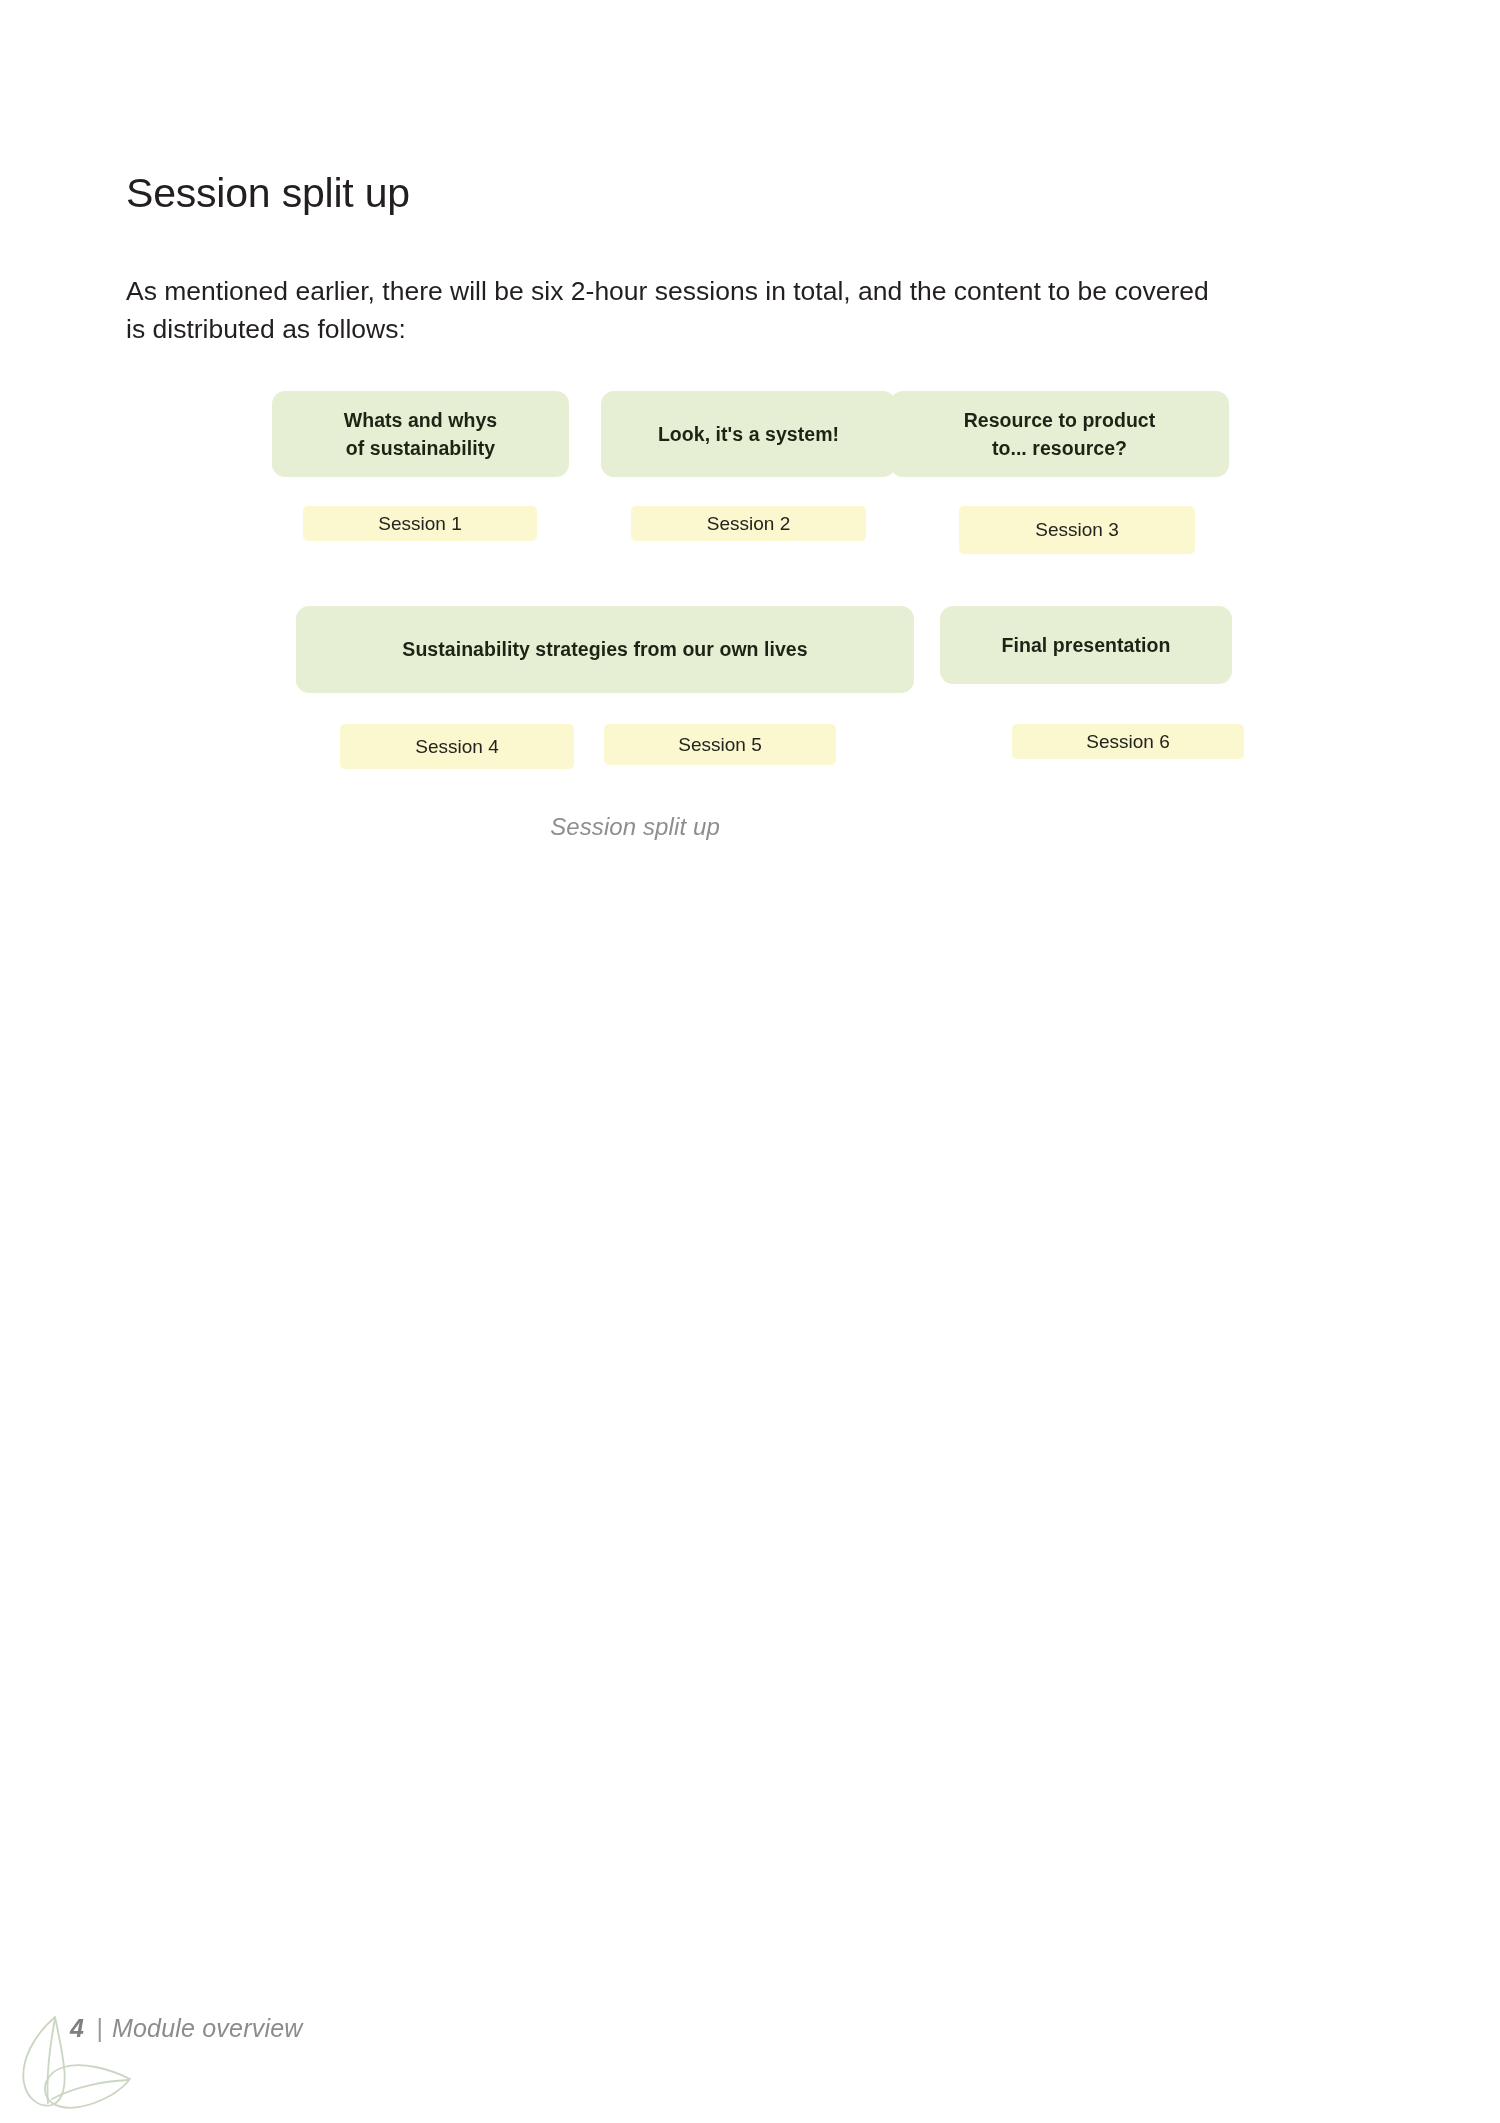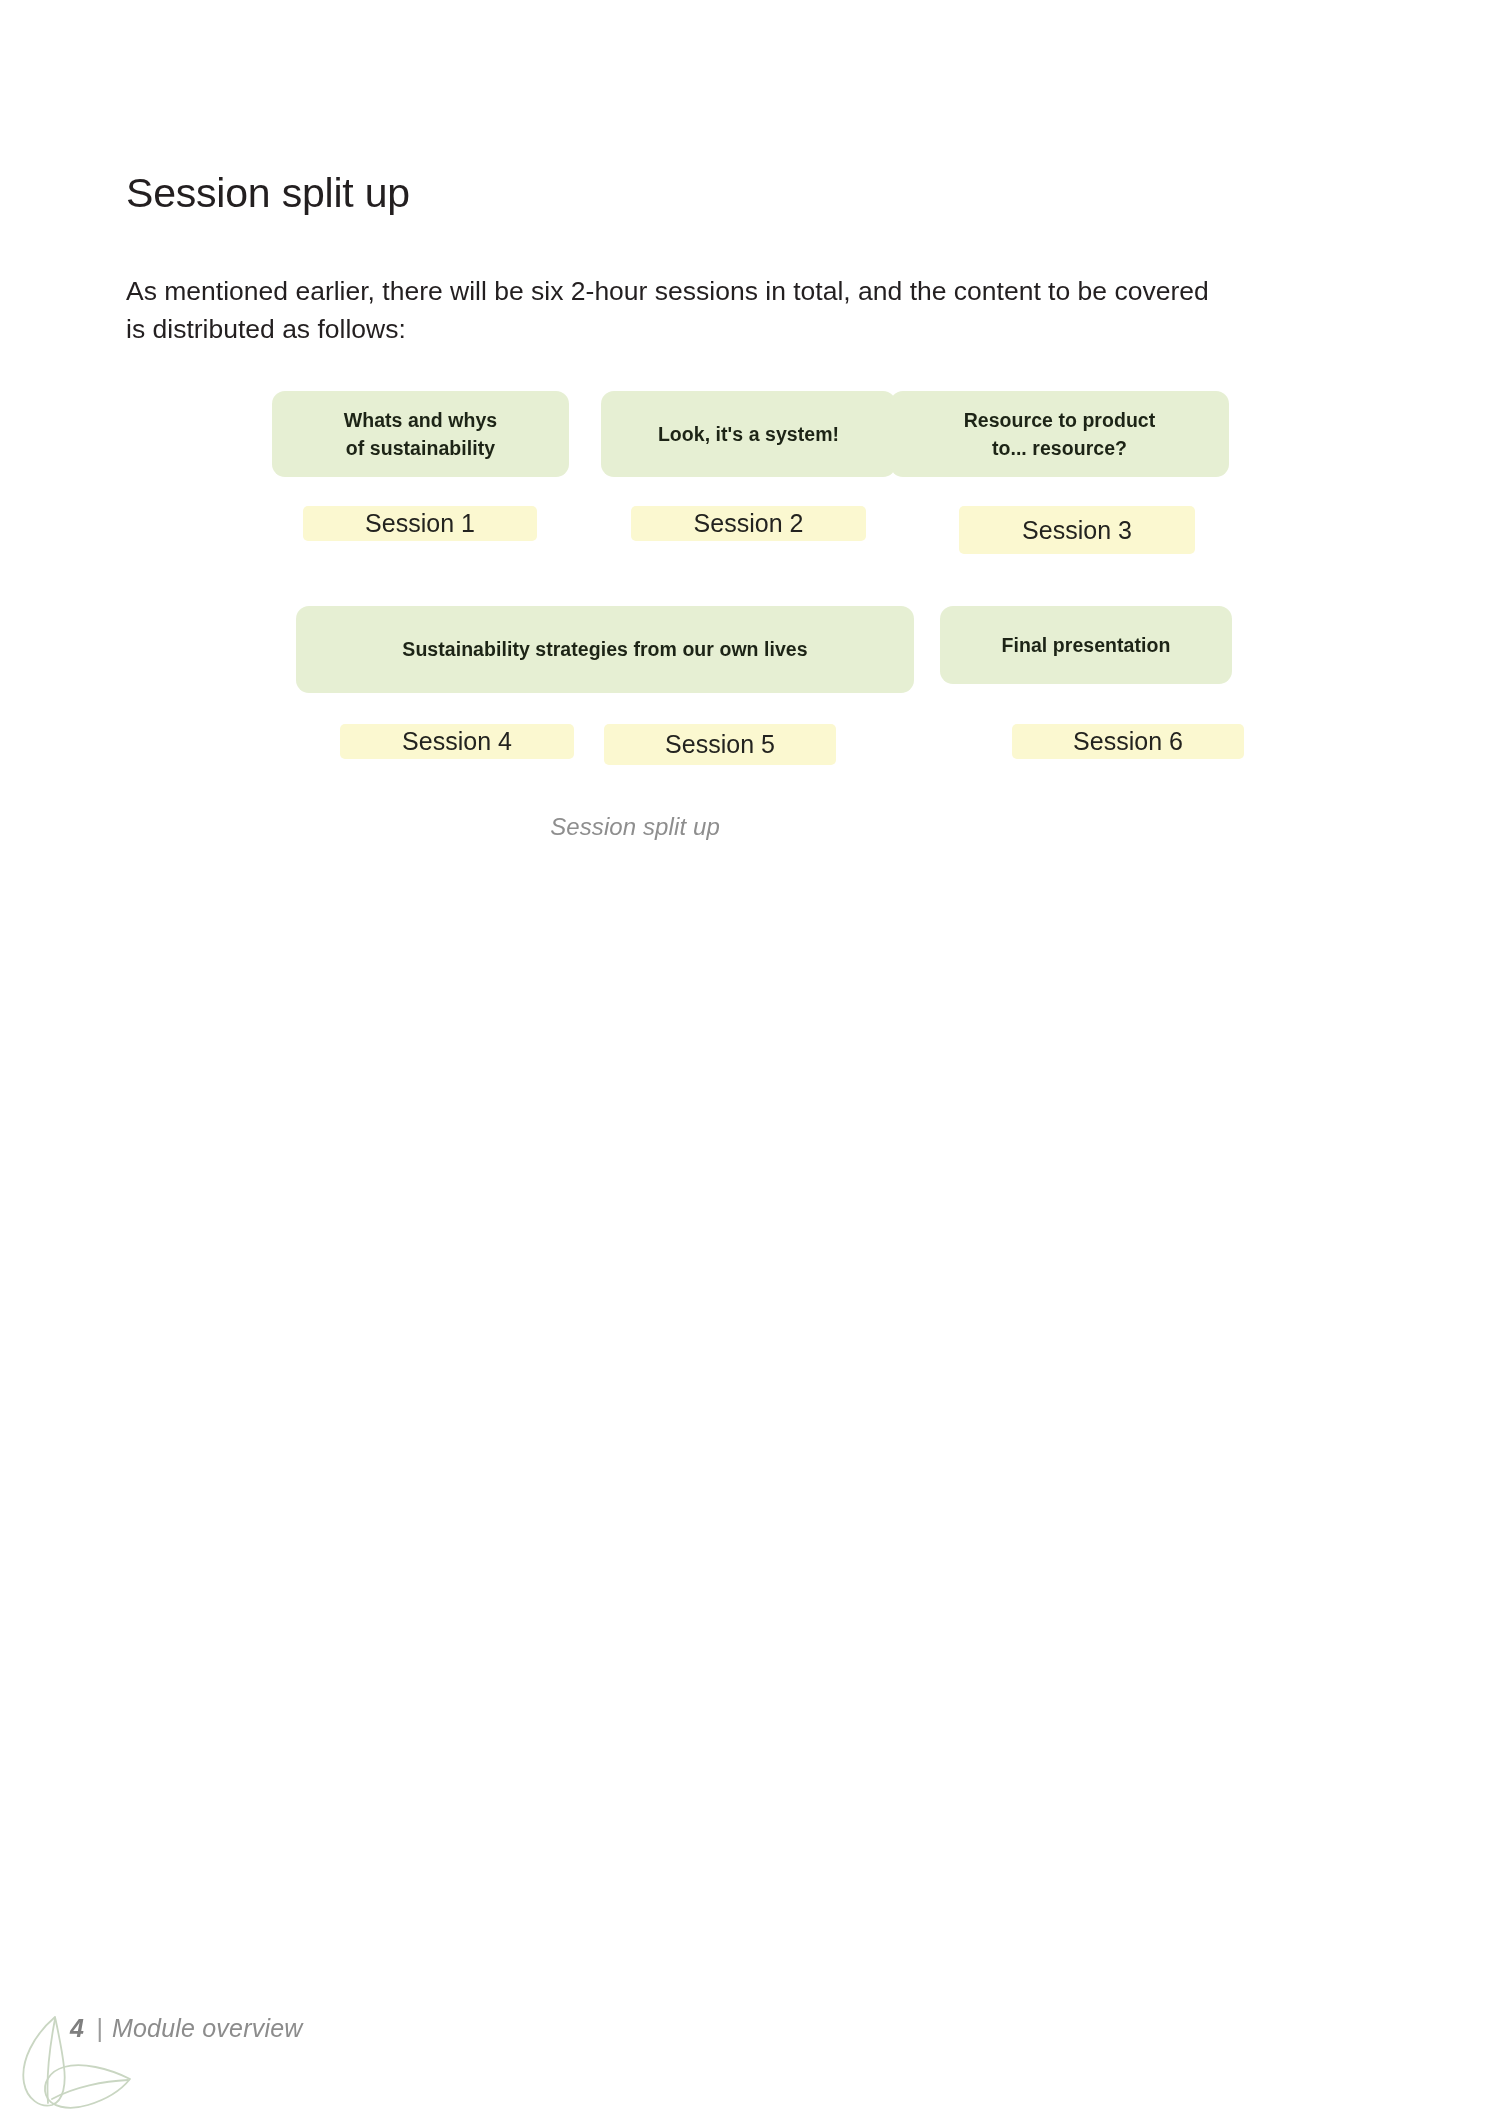--- a/index.html
+++ b/index.html
@@ -72,42 +72,42 @@
   }
 
   .node-yellow {
     position: absolute;
     background: #fbf8d0;
     border-radius: 5px;
     display: flex;
     align-items: center;
     justify-content: center;
     text-align: left;
-    font-size: 25px;
+    font-size: 19px;
     font-weight: 400;
     color: #23231f;
     box-sizing: border-box;
   }
 
   
   #g1 { left: 272px;  top: 391px; width: 297px; height: 86px; }
   #g2 { left: 601px;  top: 391px; width: 295px; height: 86px; align-items: center; }
   #g3 { left: 890px;  top: 391px; width: 339px; height: 86px; }
 
   
   #y1 { left: 303px;  top: 506px; width: 234px; height: 35px; }
   #y2 { left: 631px;  top: 506px; width: 235px; height: 35px; }
   #y3 { left: 959px;  top: 506px; width: 236px; height: 48px; }
 
   
   #g4 { left: 296px;  top: 606px; width: 618px; height: 87px; }
   #g5 { left: 940px;  top: 606px; width: 292px; height: 78px; }
 
   
-  #y4 { left: 340px;  top: 724px; width: 234px; height: 35px; }
+  #y4 { left: 340px;  top: 724px; width: 234px; height: 45px; }
   #y5 { left: 604px;  top: 724px; width: 232px; height: 41px; }
   #y6 { left: 968px;  top: 724px; width: 232px; height: 35px; margin-left: 44px; }
 
   
   .figure-caption {
     position: absolute;
     left: 0;
     top: 813px;
     width: 1500px;
     text-align: center;

